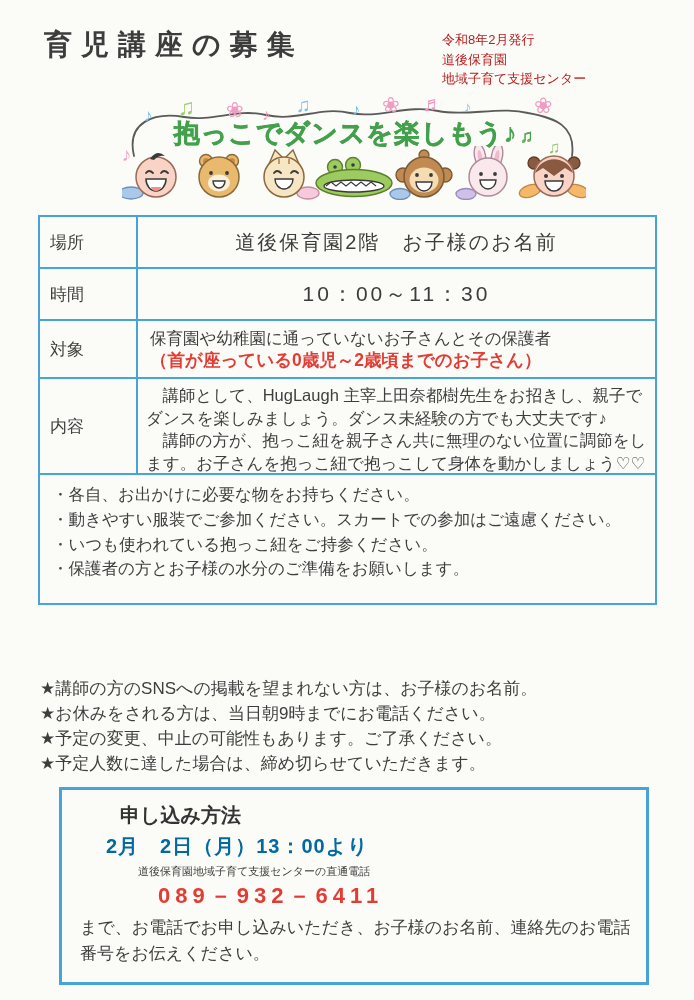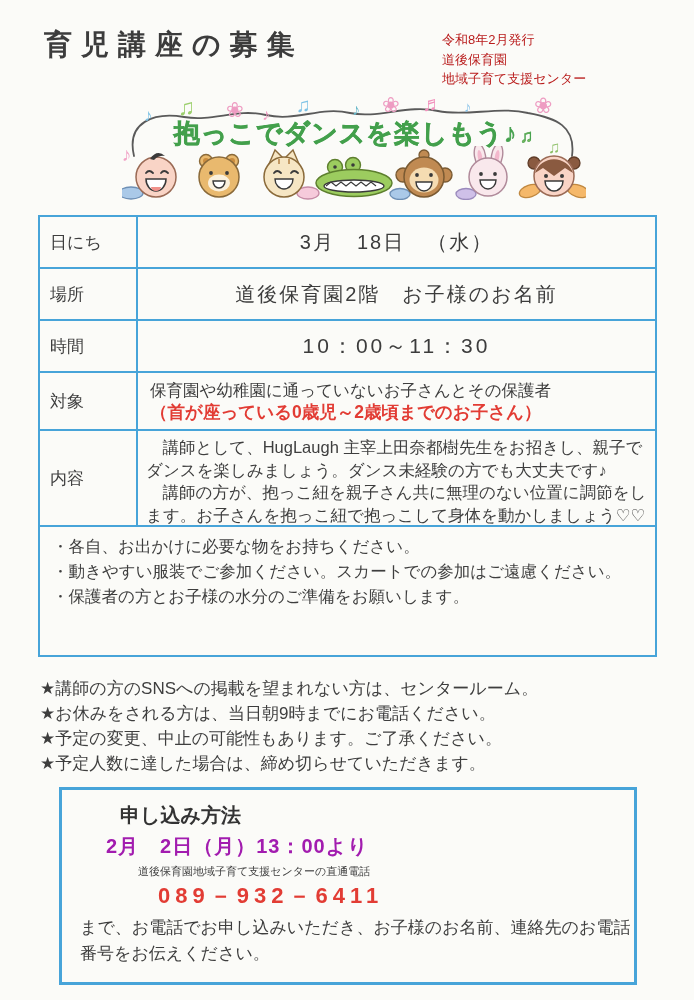--- a/index.html
+++ b/index.html
@@ -84,24 +84,24 @@
   
   .notes{
     position:absolute;left:40px;top:676px;
     font-size:17px;line-height:1.48;color:#3e3e3e;
   }
 
   
   .app-box{
     position:absolute;left:59px;top:787px;width:552px;
     border:3px solid #47a4d9;
-    padding:12px 2px 16px 18px;
+    padding:12px 14px 16px 18px;
   }
   .app-title{font-size:20px;font-weight:600;color:#333;margin:0 0 4px 40px;}
-  .app-start{font-size:20px;color:#a21caf;font-weight:600;margin:0 0 4px 26px;letter-spacing:1px;}
+  .app-start{font-size:20px;color:#0369a1;font-weight:600;margin:0 0 4px 26px;letter-spacing:1px;}
   .app-phone-label{font-size:11px;margin:0 0 2px 58px;}
   .app-phone{font-size:22px;color:#e23c34;font-weight:600;letter-spacing:5px;margin:0 0 4px 78px;}
   .app-closing{font-size:17px;line-height:1.5;margin:0;}
 </style>
 </head>
 <body>
 
 <div class="page">
 
   <h1 class="page-title">育児講座の募集</h1>
@@ -206,24 +206,20 @@
         <circle cx="432" cy="30" r="20" fill="#f9d4c6" stroke="#9a6a55" stroke-width="1.5"></circle>
         <path d="M413,27 A20,20 0 0 1 451,27 L443,22 L432,30 L421,22 Z" fill="#8a5a40"></path>
         <circle cx="424" cy="30" r="2" fill="#3a3a3a"></circle>
         <circle cx="440" cy="30" r="2" fill="#3a3a3a"></circle>
         <path d="M423,35 a9,10 0 0 0 18,0 z" fill="#ffffff" stroke="#3a3a3a" stroke-width="1.5"></path>
       </g>
     </svg>
   </div>
 
   <div class="info-table">
-    <div class="t-row r-date">
-      <div class="t-label">日にち</div>
-      <div class="t-value v-center">3月　18日　（水）</div>
-    </div>
     <div class="t-row r-place">
       <div class="t-label">場所</div>
       <div class="t-value v-center">道後保育園2階　お子様のお名前</div>
     </div>
     <div class="t-row r-time">
       <div class="t-label">時間</div>
       <div class="t-value v-center">10：00～11：30</div>
     </div>
     <div class="t-row r-target">
       <div class="t-label">対象</div>
@@ -237,28 +233,29 @@
       <div class="t-value v-content">
         <p>　講師として、HugLaugh 主宰上田奈都樹先生をお招きし、親子でダンスを楽しみましょう。ダンス未経験の方でも大丈夫です♪</p>
         <p>　講師の方が、抱っこ紐を親子さん共に無理のない位置に調節をします。お子さんを抱っこ紐で抱っこして身体を動かしましょう♡♡</p>
       </div>
     </div>
     <div class="t-row r-items">
       <div class="t-value v-items">
         <ul>
           <li>・各自、お出かけに必要な物をお持ちください。</li>
           <li>・動きやすい服装でご参加ください。スカートでの参加はご遠慮ください。</li>
+          <li>・いつも使われている抱っこ紐をご持参ください。</li>
           <li>・保護者の方とお子様の水分のご準備をお願いします。</li>
         </ul>
       </div>
     </div>
   </div>
 
   <div class="notes">
-    <div>★講師の方のSNSへの掲載を望まれない方は、センタールーム。</div>
+    <div>★講師の方のSNSへの掲載を望まれない方は、お子様のお名前。</div>
     <div>★お休みをされる方は、当日朝9時までにお電話ください。</div>
     <div>★予定の変更、中止の可能性もあります。ご了承ください。</div>
     <div>★予定人数に達した場合は、締め切らせていただきます。</div>
   </div>
 
   <div class="app-box">
     <p class="app-title">申し込み方法</p>
     <p class="app-start">2月　2日（月）13：00より</p>
     <p class="app-phone-label">道後保育園地域子育て支援センターの直通電話</p>
     <p class="app-phone">089－932－6411</p>

